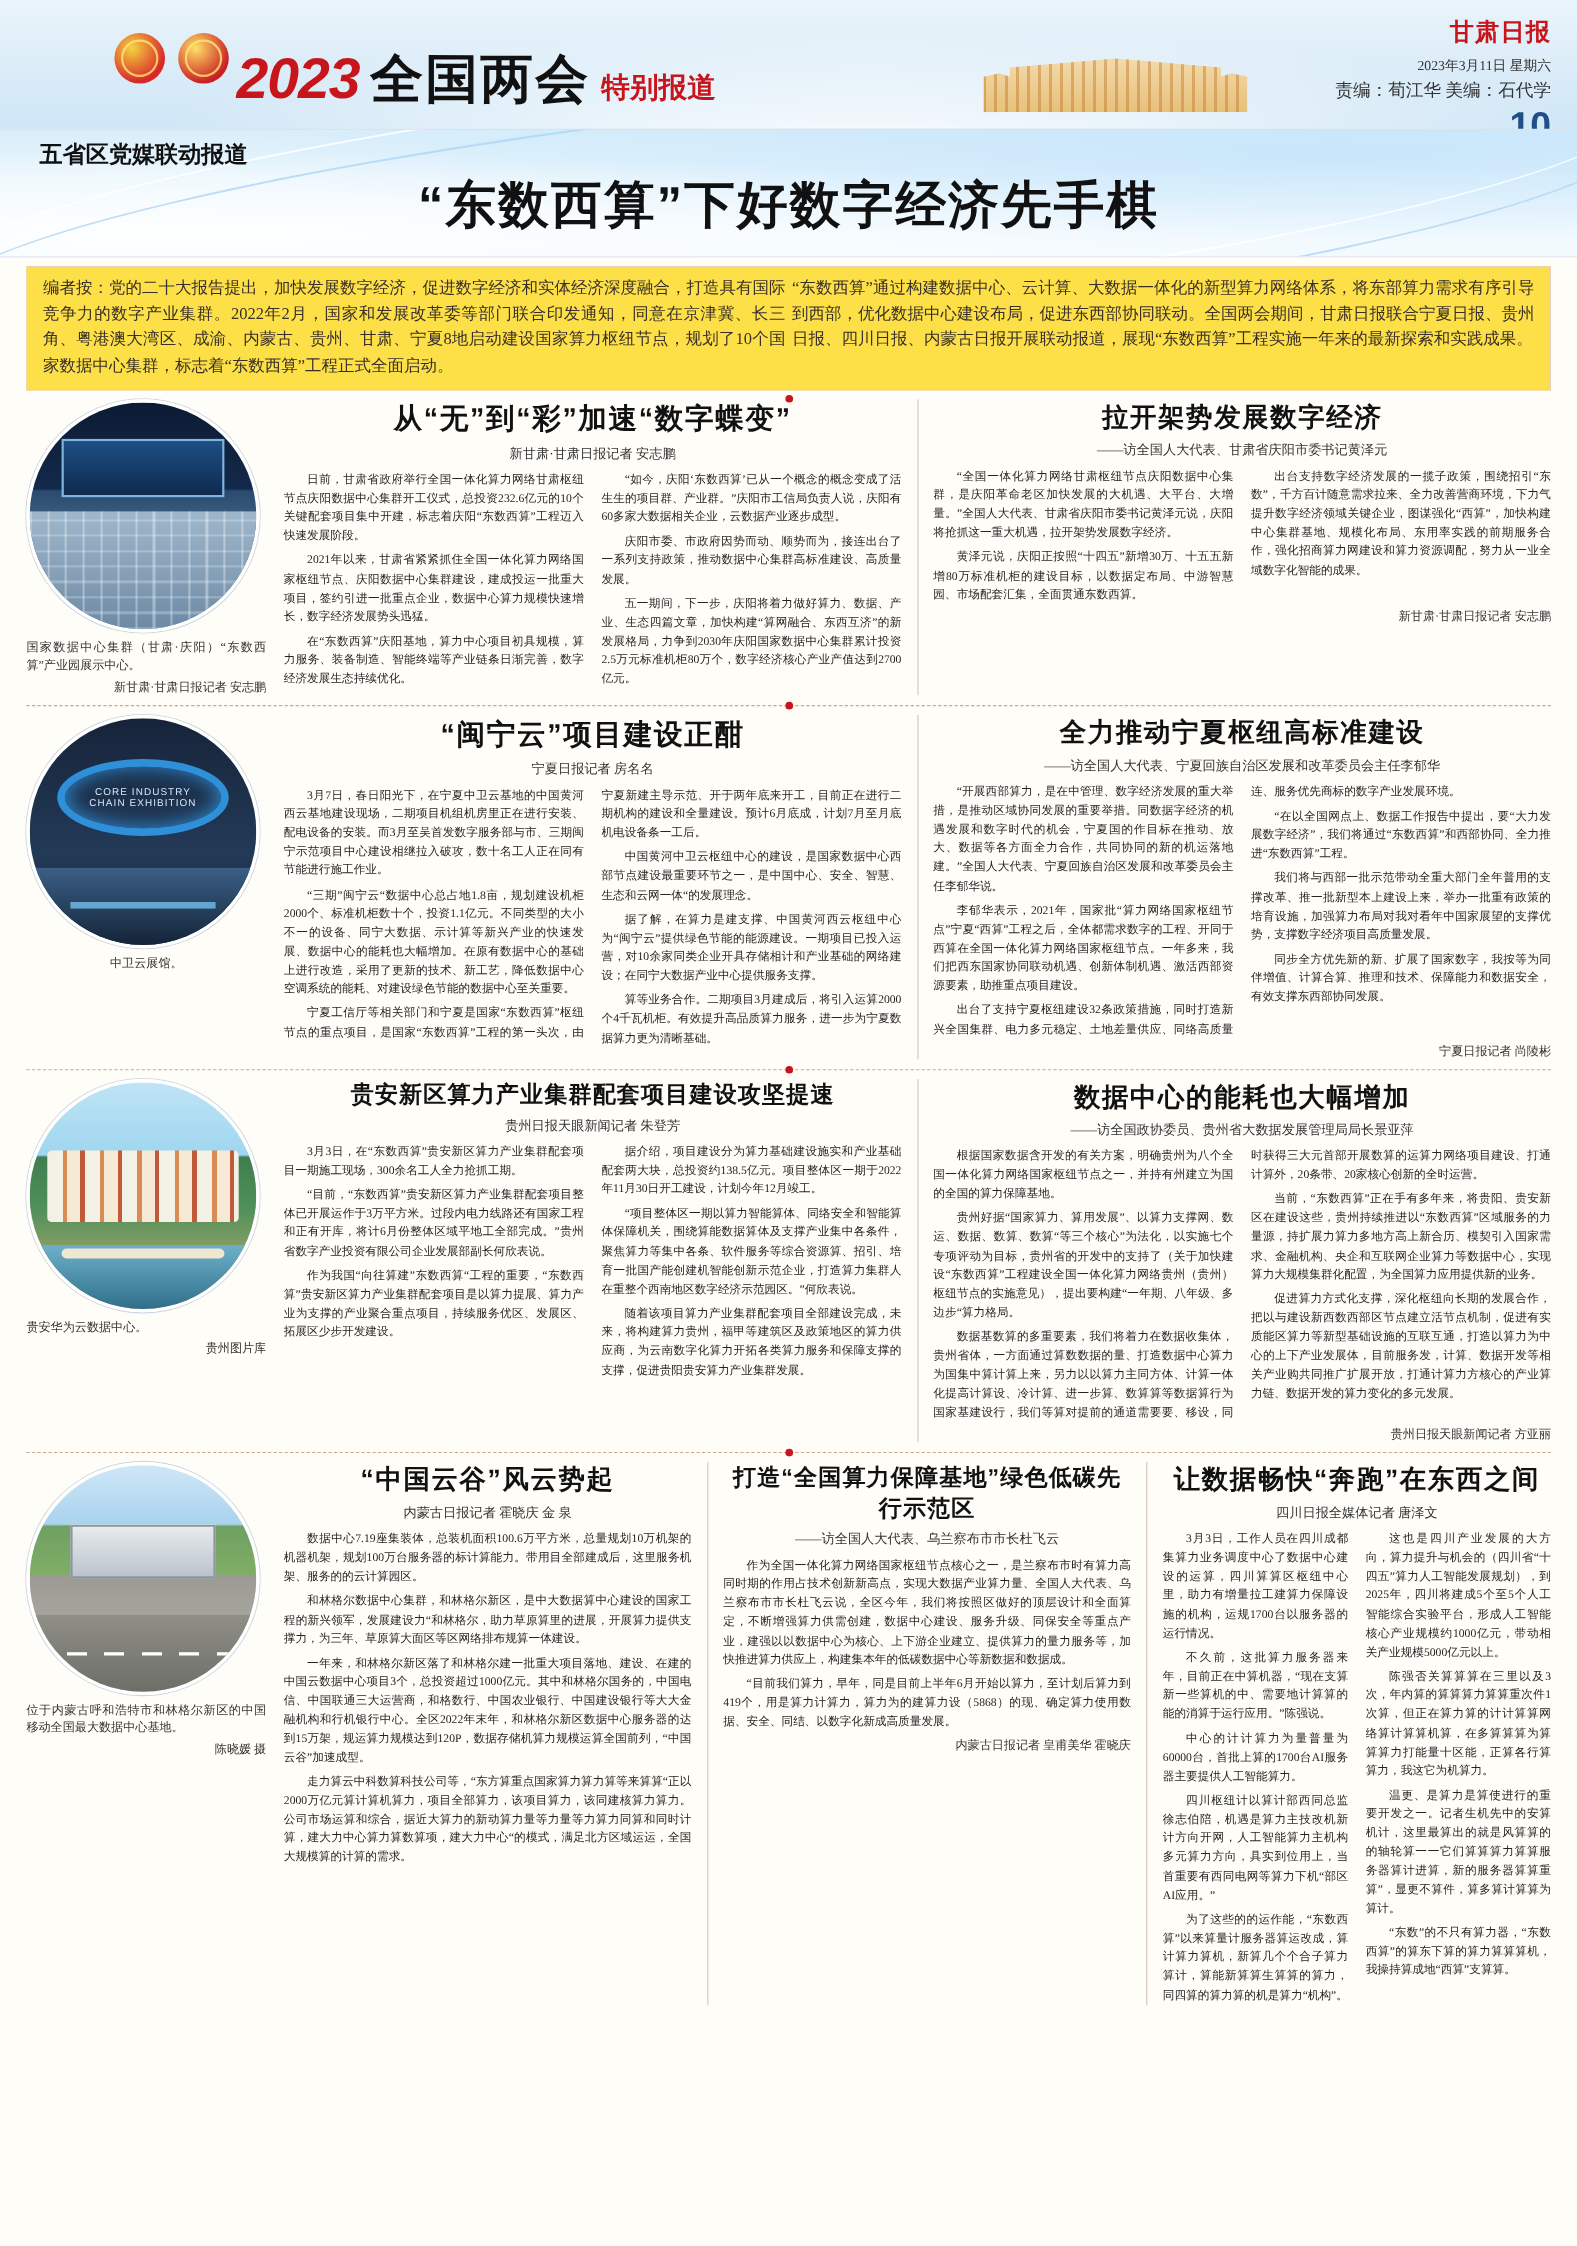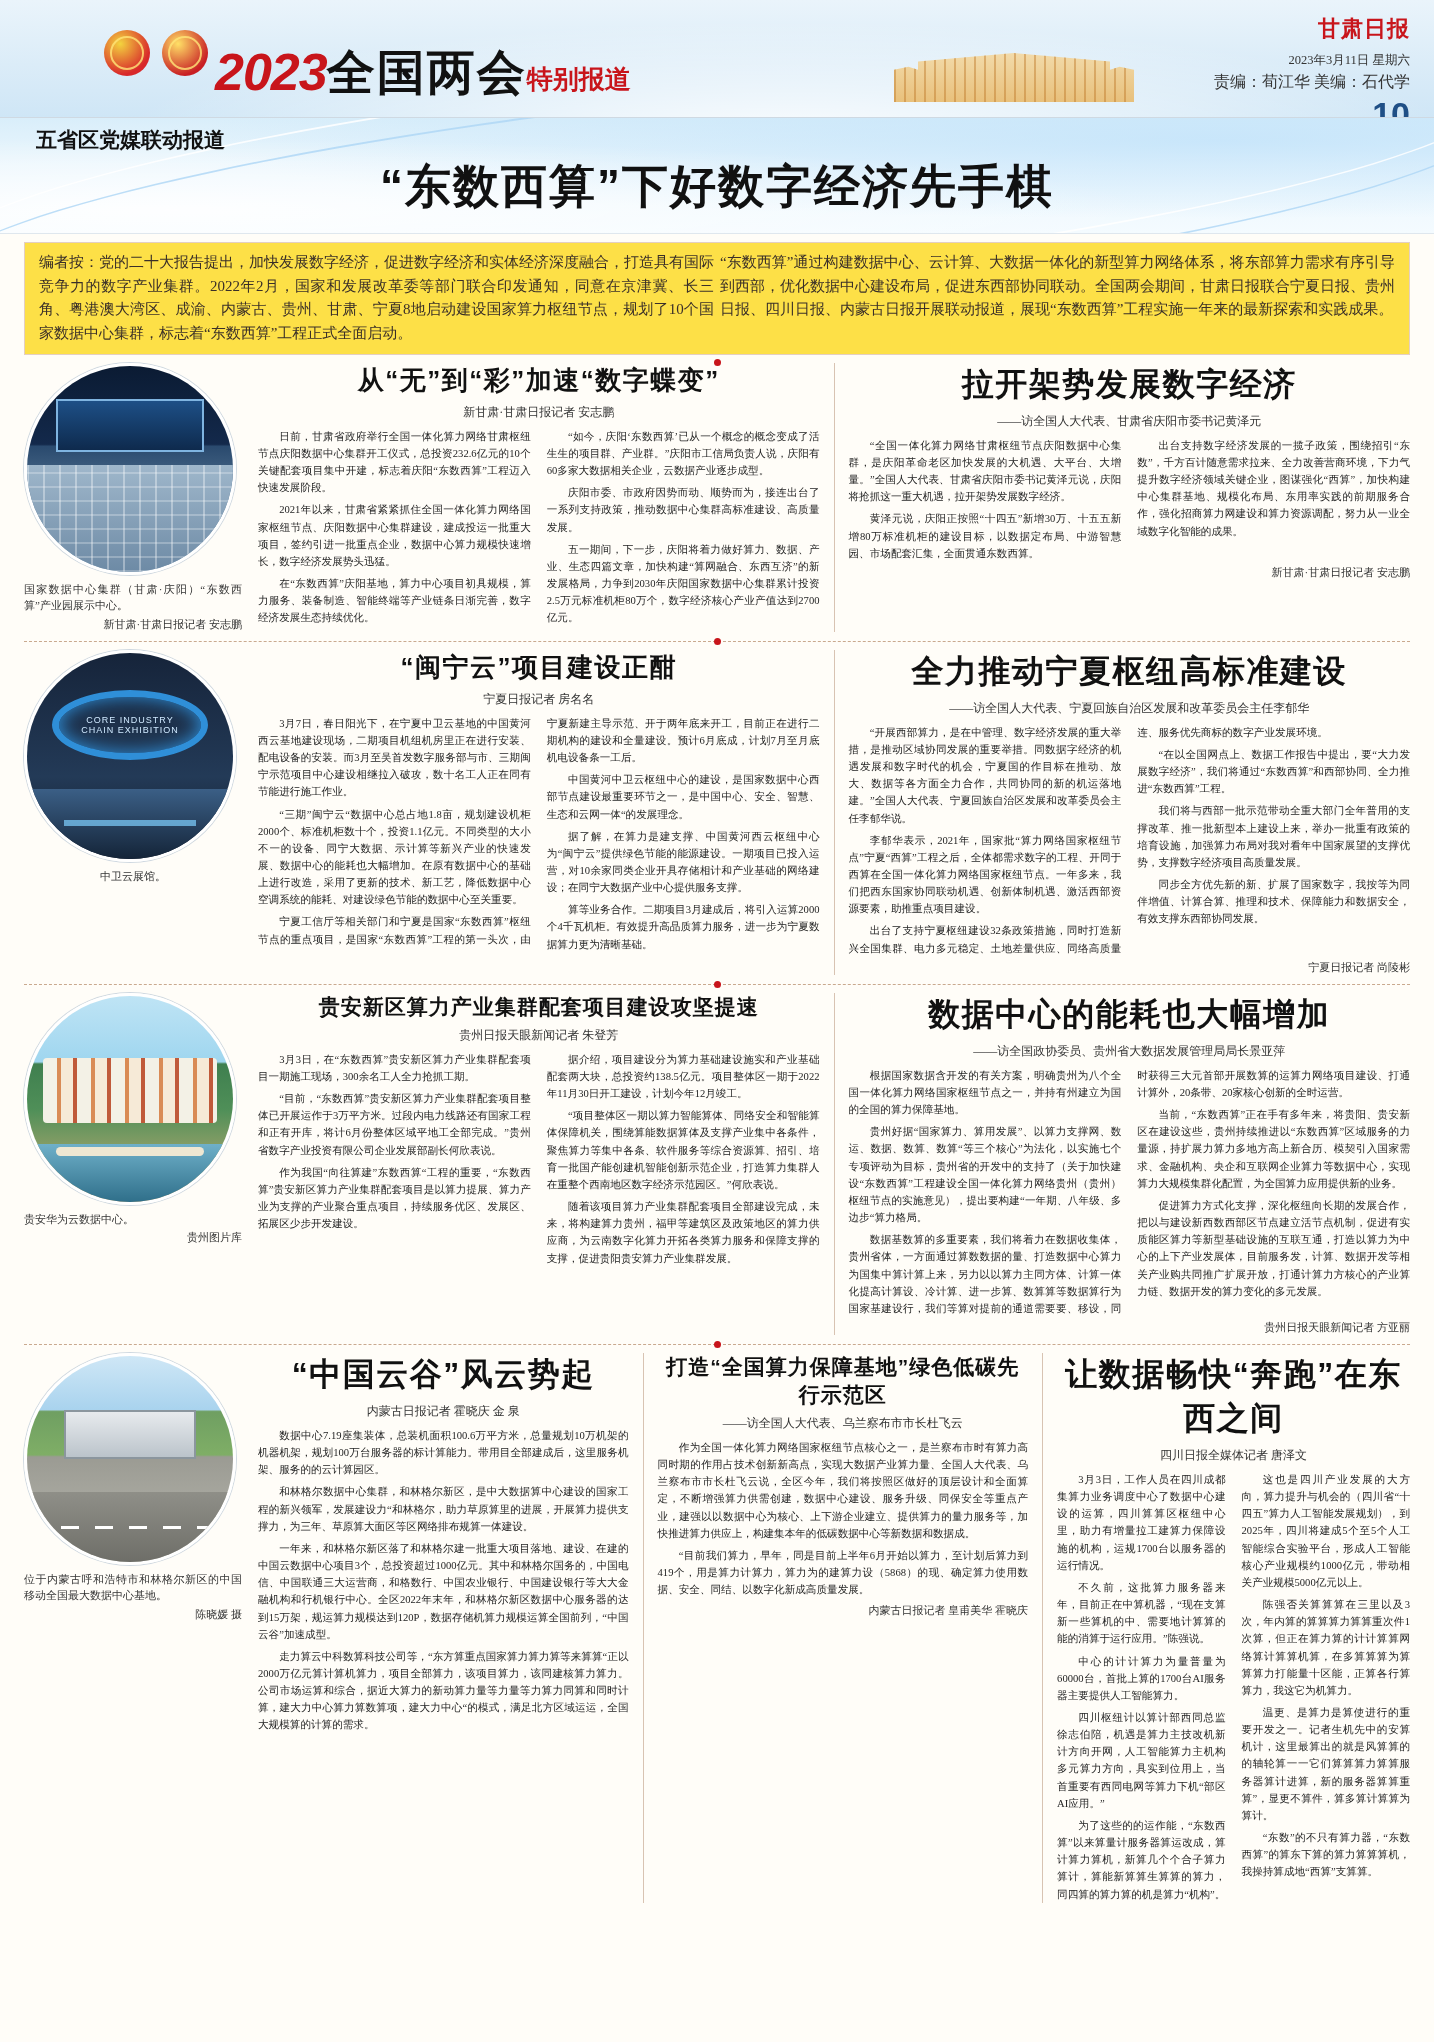--- a/index.html
+++ b/index.html
@@ -27,21 +27,21 @@
   .emblem {
     width:46px; height:46px; border-radius:50%;
     background:radial-gradient(circle at 35% 30%, #f3d43f, #d8282a 70%);
     position:relative;
   }
   .emblem:after{
     content:""; position:absolute; inset:6px; border-radius:50%;
     border:2px solid rgba(255,230,120,.8);
   }
   .emblem.b { background:radial-gradient(circle at 35% 30%, #ffe066, #c81f24 72%); }
-  .title-block { position:absolute; left:215px; top:46px; display:flex; align-items:flex-end; }
+  .title-block { position:absolute; left:215px; top:46px; display:flex; align-items:flex-end; gap:10px; }
   .t-2023 {
     font-family:"Liberation Sans", sans-serif;
     font-weight:bold; font-style:italic;
     font-size:52px; line-height:52px;
     color:#c8151b;
     letter-spacing:-1px;
   }
   .t-main {
     font-family:"Liberation Sans", sans-serif;
     font-weight:bold; font-size:48px; line-height:50px; color:#111;
@@ -138,21 +138,21 @@
   .cap { font-size:11px; line-height:1.5; color:#333; margin-top:6px; text-align:justify; }
   .byline-r { font-size:11px; color:#333; text-align:right; margin-top:3px; }
 
   .art { flex:1; }
   .art-h {
     font-family:"Liberation Sans", sans-serif;
     font-weight:bold; color:#111;
     text-align:center;
   }
   .h-xl { font-size:26px; letter-spacing:1.5px; }
-  .h-lg { font-size:32px; letter-spacing:1.5px; }
+  .h-lg { font-size:24px; letter-spacing:1.5px; }
   .h-md { font-size:21px; letter-spacing:1px; }
   .sub-line {
     text-align:center; font-size:12px; color:#333; margin-top:6px;
   }
   .cols2 { column-count:2; column-gap:16px; }
   .body-txt {
     font-size:10.6px; line-height:1.62; color:#242424; text-align:justify;
     margin-top:7px;
   }
   .body-txt p { margin:0 0 5px 0; text-indent:2em;font-family:Liberation Serif, serif; }

